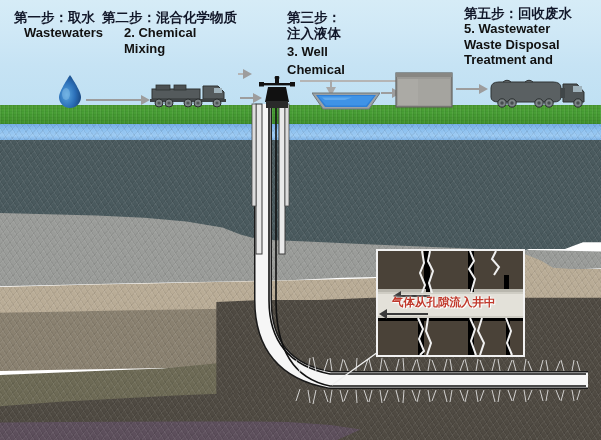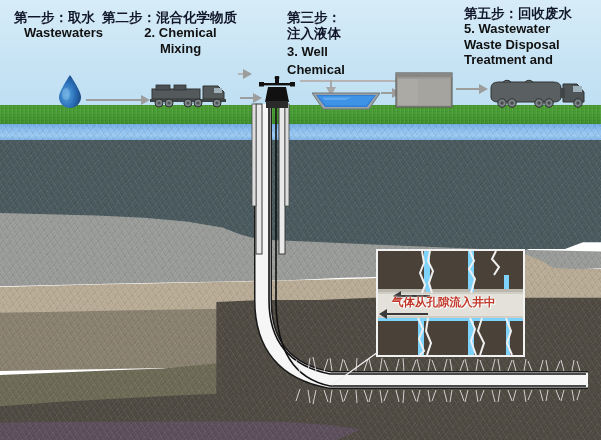--- a/index.html
+++ b/index.html
@@ -13,21 +13,21 @@
 
   
   .stageblock{position:absolute;z-index:30;}
   .cn{color:#0f172a;font-weight:bold;font-size:13.5px;line-height:15px;
       letter-spacing:0px;white-space:nowrap;text-shadow:0 0 1px rgba(255,255,255,.5);}
   .en{color:#111;font-weight:bold;font-size:13px;line-height:15.5px;}
 
   #s1{left:14px;top:10px;}
   #s1 .en{padding-left:10px;}
   #s2{left:102px;top:10px;}
-  #s2 .en{padding-left:22px;text-align:center;}
+  #s2 .en{padding-left:22px;}
   #s3{left:241px;top:10px;margin-left:46px;}
   #s3 .cn{line-height:16px;}
   #s3 .en{padding-left:0px;padding-top:2px;}
   #s4{left:313px;top:6px;}
   #s5{left:464px;top:6px;}
 
   
   .grass{position:absolute;left:0;top:105px;width:601px;height:19px;
          background:linear-gradient(to bottom,#4c9b31 0%,#49a036 35%,#3f8f2c 100%);}
   .grass:after{content:"";position:absolute;left:0;top:0;width:100%;height:100%;
@@ -80,21 +80,21 @@
     border-left:9px solid #9d9d9d;border-top:5px solid transparent;border-bottom:5px solid transparent;}
   .arrowdown{position:absolute;z-index:24;width:2px;background:#a8a8a8;}
   .arrowdown:after{content:"";position:absolute;left:-4px;bottom:-8px;
     border-top:9px solid #a8a8a8;border-left:5px solid transparent;border-right:5px solid transparent;}
 
   
   #wellbore{position:absolute;left:0;top:0;width:601px;height:440px;z-index:22;pointer-events:none;}
 
   
   #inset{position:absolute;left:376px;top:249px;width:145px;height:104px;
-         border:2px solid #f2f2f2;z-index:26;background:#7dd3fc;overflow:hidden;}
+         border:2px solid #f2f2f2;z-index:26;background:#000000;overflow:hidden;}
   .frag{position:absolute;background:#4a4238;}
   .gap{position:absolute;background:#b9b7ae;}
   .insetlabel{position:absolute;left:14px;top:44px;z-index:6;
     color:#c0392b;font-weight:bold;font-size:11.5px;white-space:nowrap;
     text-shadow:0 0 2px #fff,0 0 3px #fff,1px 1px 0 #fff;}
   .insetarrow{position:absolute;left:8px;top:62px;width:42px;height:2px;background:#3a3a3a;z-index:6;}
   .insetarrow:after{content:"";position:absolute;left:-7px;top:-4px;
     border-right:8px solid #3a3a3a;border-top:5px solid transparent;border-bottom:5px solid transparent;}
   .insetarrow2{position:absolute;left:22px;top:44px;width:30px;height:2px;background:#3a3a3a;z-index:6;}
   .insetarrow2:after{content:"";position:absolute;left:-7px;top:-4px;

